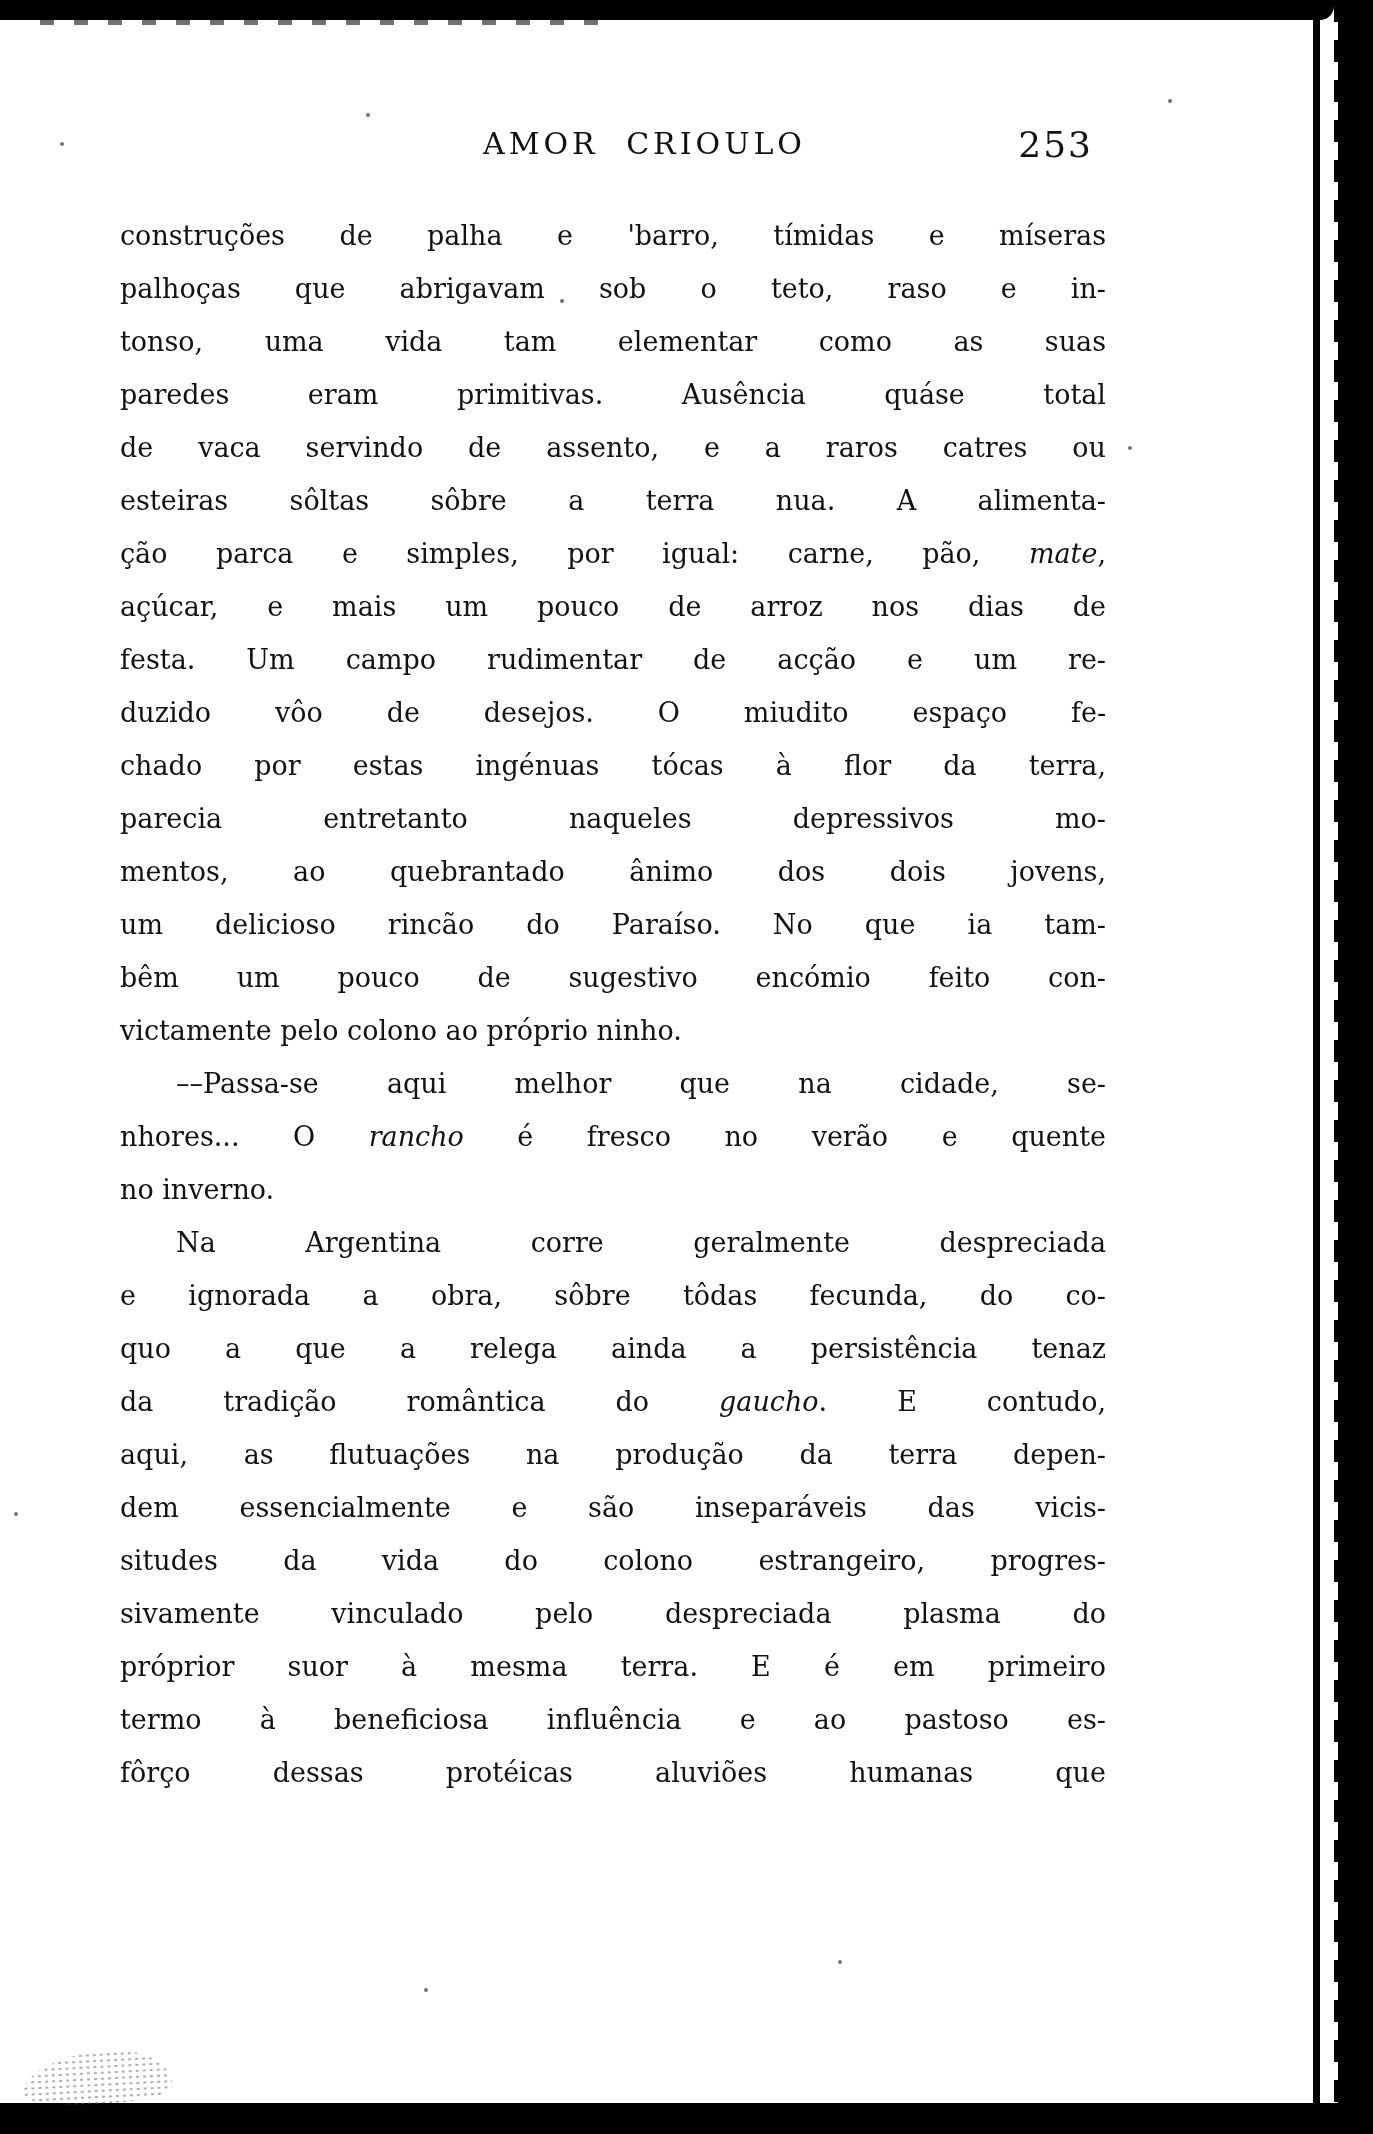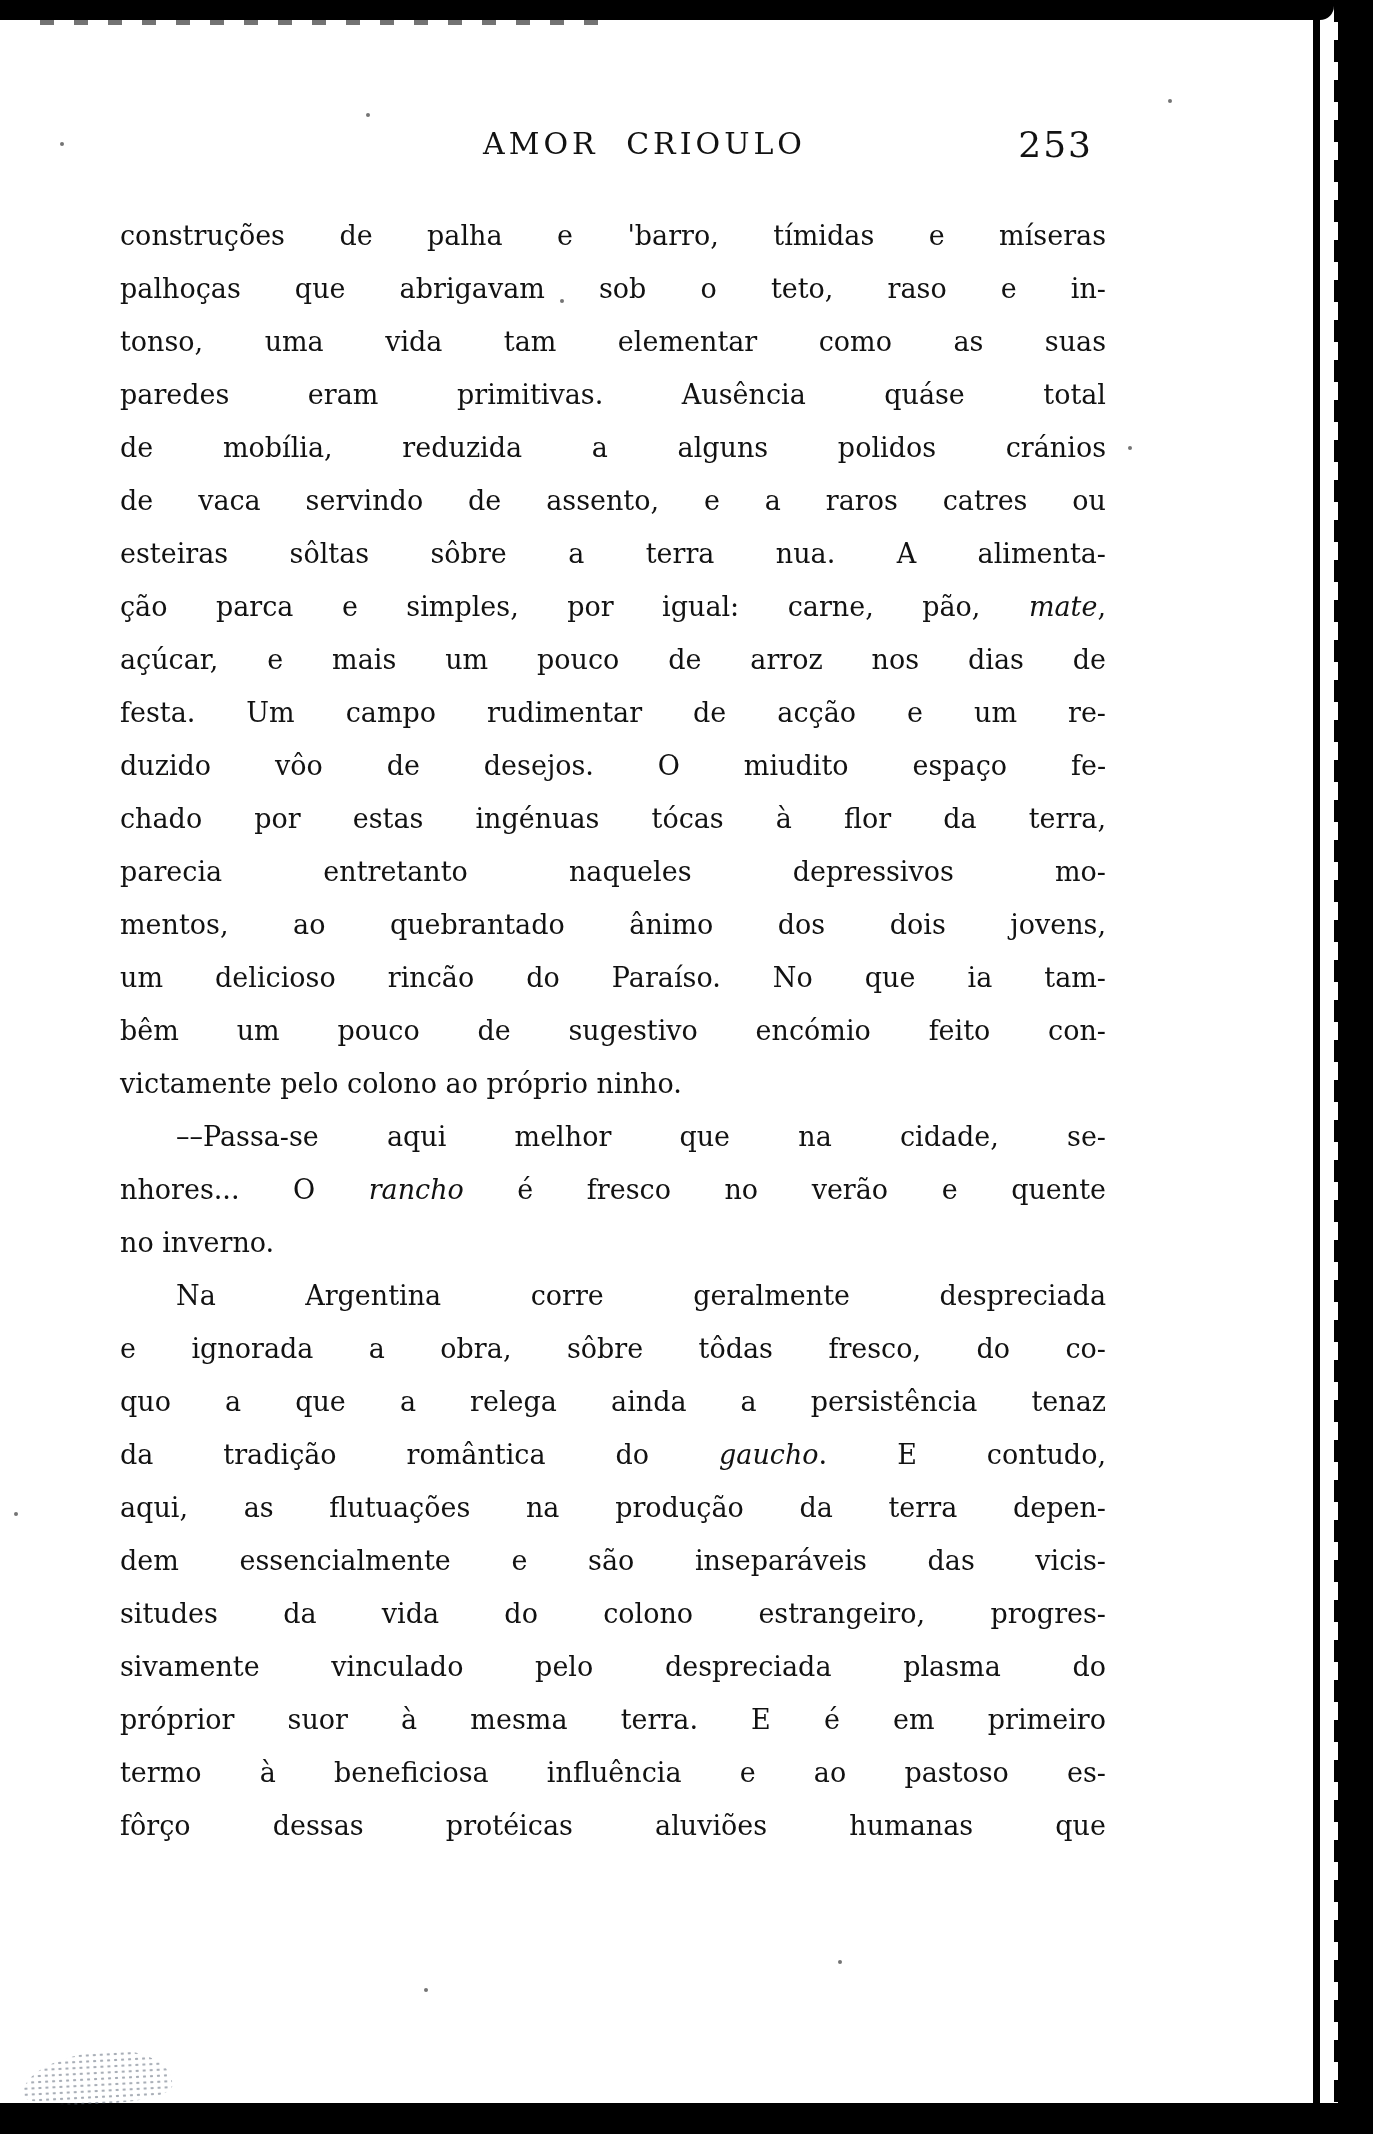--- a/index.html
+++ b/index.html
@@ -98,38 +98,37 @@
 <div class="header">
   <div class="running-title">AMOR CRIOULO</div>
   <div class="page-number">253</div>
 </div>
 
 <div class="text-block">
     <div class="line"><span>construções de palha e 'barro, tímidas e míseras</span></div>
     <div class="line"><span>palhoças que abrigavam sob o teto, raso e in-</span></div>
     <div class="line"><span>tonso, uma vida tam elementar como as suas</span></div>
     <div class="line"><span>paredes eram primitivas. Ausência quáse total</span></div>
-    <div class="line"><span>de mobília, reduzida a alguns polidos cránios</span></div>
     <div class="line"><span>de vaca servindo de assento, e a raros catres ou</span></div>
     <div class="line"><span>esteiras sôltas sôbre a terra nua. A alimenta-</span></div>
     <div class="line"><span>ção parca e simples, por igual: carne, pão, </span><span class="it">mate</span><span>,</span></div>
     <div class="line"><span>açúcar, e mais um pouco de arroz nos dias de</span></div>
     <div class="line"><span>festa. Um campo rudimentar de acção e um re-</span></div>
     <div class="line"><span>duzido vôo de desejos. O miudito espaço fe-</span></div>
     <div class="line"><span>chado por estas ingénuas tócas à flor da terra,</span></div>
     <div class="line"><span>parecia entretanto naqueles depressivos mo-</span></div>
     <div class="line"><span>mentos, ao quebrantado ânimo dos dois jovens,</span></div>
     <div class="line"><span>um delicioso rincão do Paraíso. No que ia tam-</span></div>
     <div class="line"><span>bêm um pouco de sugestivo encómio feito con-</span></div>
     <div class="line para-end"><span>victamente pelo colono ao próprio ninho.</span></div>
     <div class="line indent"><span>––Passa-se aqui melhor que na cidade, se-</span></div>
     <div class="line"><span>nhores... O </span><span class="it">rancho</span><span> é fresco no verão e quente</span></div>
     <div class="line para-end"><span>no inverno.</span></div>
     <div class="line indent"><span>Na Argentina corre geralmente despreciada</span></div>
-    <div class="line"><span>e ignorada a obra, sôbre tôdas fresco, do co-</span></div>
+    <div class="line"><span>e ignorada a obra, sôbre tôdas fecunda, do co-</span></div>
     <div class="line"><span>quo a que a relega ainda a persistência tenaz</span></div>
     <div class="line"><span>da tradição romântica do </span><span class="it">gaucho</span><span>. E contudo,</span></div>
     <div class="line"><span>aqui, as flutuações na produção da terra depen-</span></div>
     <div class="line"><span>dem essencialmente e são inseparáveis das vicis-</span></div>
     <div class="line"><span>situdes da vida do colono estrangeiro, progres-</span></div>
     <div class="line"><span>sivamente vinculado pelo despreciada plasma do</span></div>
     <div class="line"><span>próprior suor à mesma terra. E é em primeiro</span></div>
     <div class="line"><span>termo à beneficiosa influência e ao pastoso es-</span></div>
     <div class="line"><span>fôrço dessas protéicas aluviões humanas que</span></div>
   </div>

